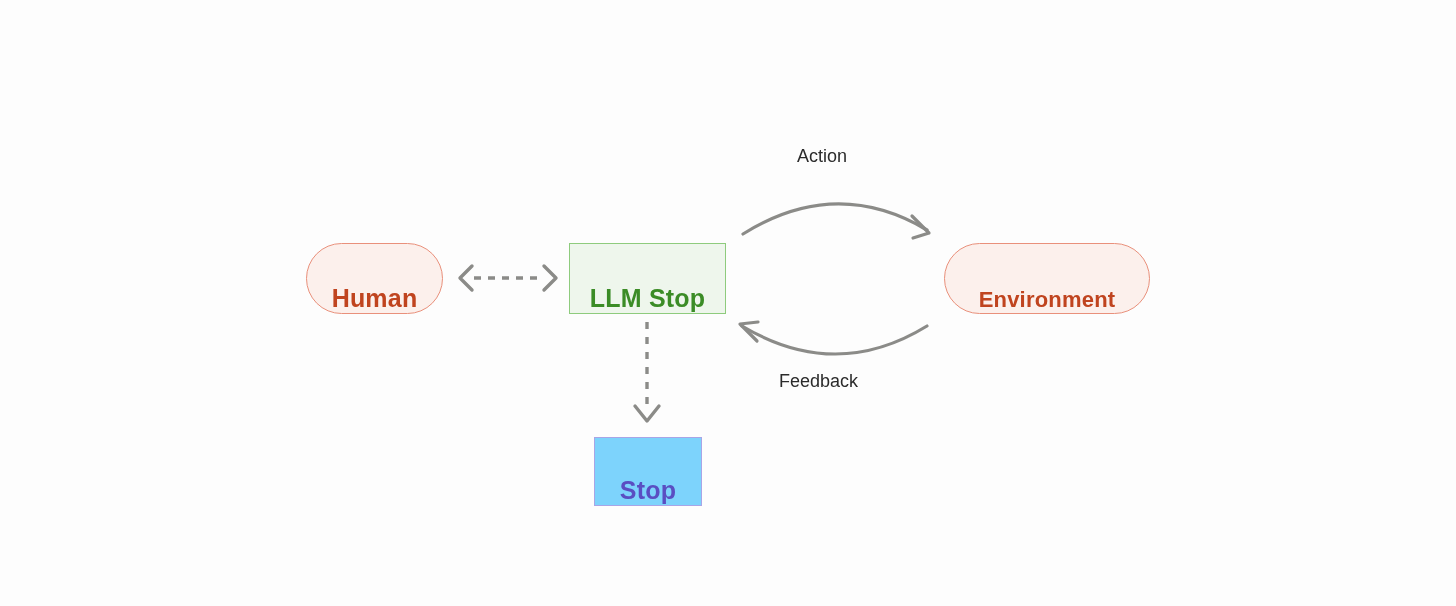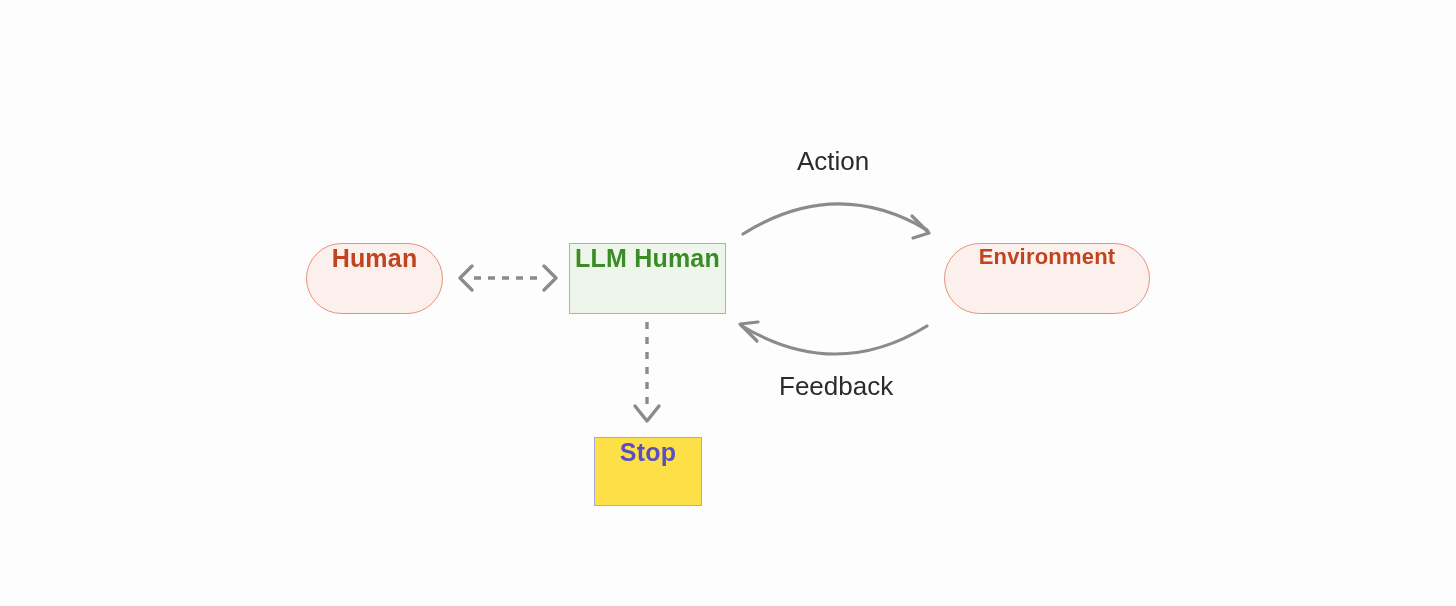--- a/index.html
+++ b/index.html
@@ -20,21 +20,21 @@
     left: 0;
     top: 0;
     width: 1456px;
     height: 606px;
   }
 
   
   .node {
     position: absolute;
     display: flex;
-    align-items: flex-start;
+    align-items: flex-end;
     justify-content: center;
     box-sizing: border-box;
     text-align: center;
     white-space: nowrap;
   }
   .node-label {
     font-weight: bold;
     letter-spacing: 0.2px;
   }
 
@@ -82,34 +82,34 @@
     color: #c0441f;
     font-size: 22px;
   }
 
   
   #node-stop {
     left: 594px;
     top: 437px;
     width: 108px;
     height: 69px;
-    background: #fde047;
+    background: #7dd3fc;
     border: 1.6px solid #a9a5e6;
     border-radius: 0px;
   }
   #node-stop .node-label {
     color: #5a4ec2;
     font-size: 25px;
   }
 
   
   .edge-label {
     position: absolute;
     color: #2b2b2b;
-    font-size: 26px;
+    font-size: 18px;
     font-weight: normal;
     white-space: nowrap;
   }
   #label-action {
     left: 797px;
     top: 146px;
   }
   #label-feedback {
     left: 779px;
     top: 371px;
@@ -134,21 +134,21 @@
 
     <line x1="647" y1="322" x2="647" y2="406" stroke="#8b8b88" stroke-width="3.4" stroke-dasharray="7 8" stroke-linecap="butt"></line>
     <path d="M 635 406 L 647 421 L 659 406" fill="none" stroke="#8b8b88" stroke-width="3.4" stroke-linecap="round" stroke-linejoin="round"></path>
   </svg>
 
   <div class="node" id="node-human">
     <span class="node-label">Human</span>
   </div>
 
   <div class="node" id="node-llm">
-    <span class="node-label">LLM Human</span>
+    <span class="node-label">LLM Stop</span>
   </div>
 
   <div class="node" id="node-environment">
     <span class="node-label">Environment</span>
   </div>
 
   <div class="node" id="node-stop">
     <span class="node-label">Stop</span>
   </div>
 

